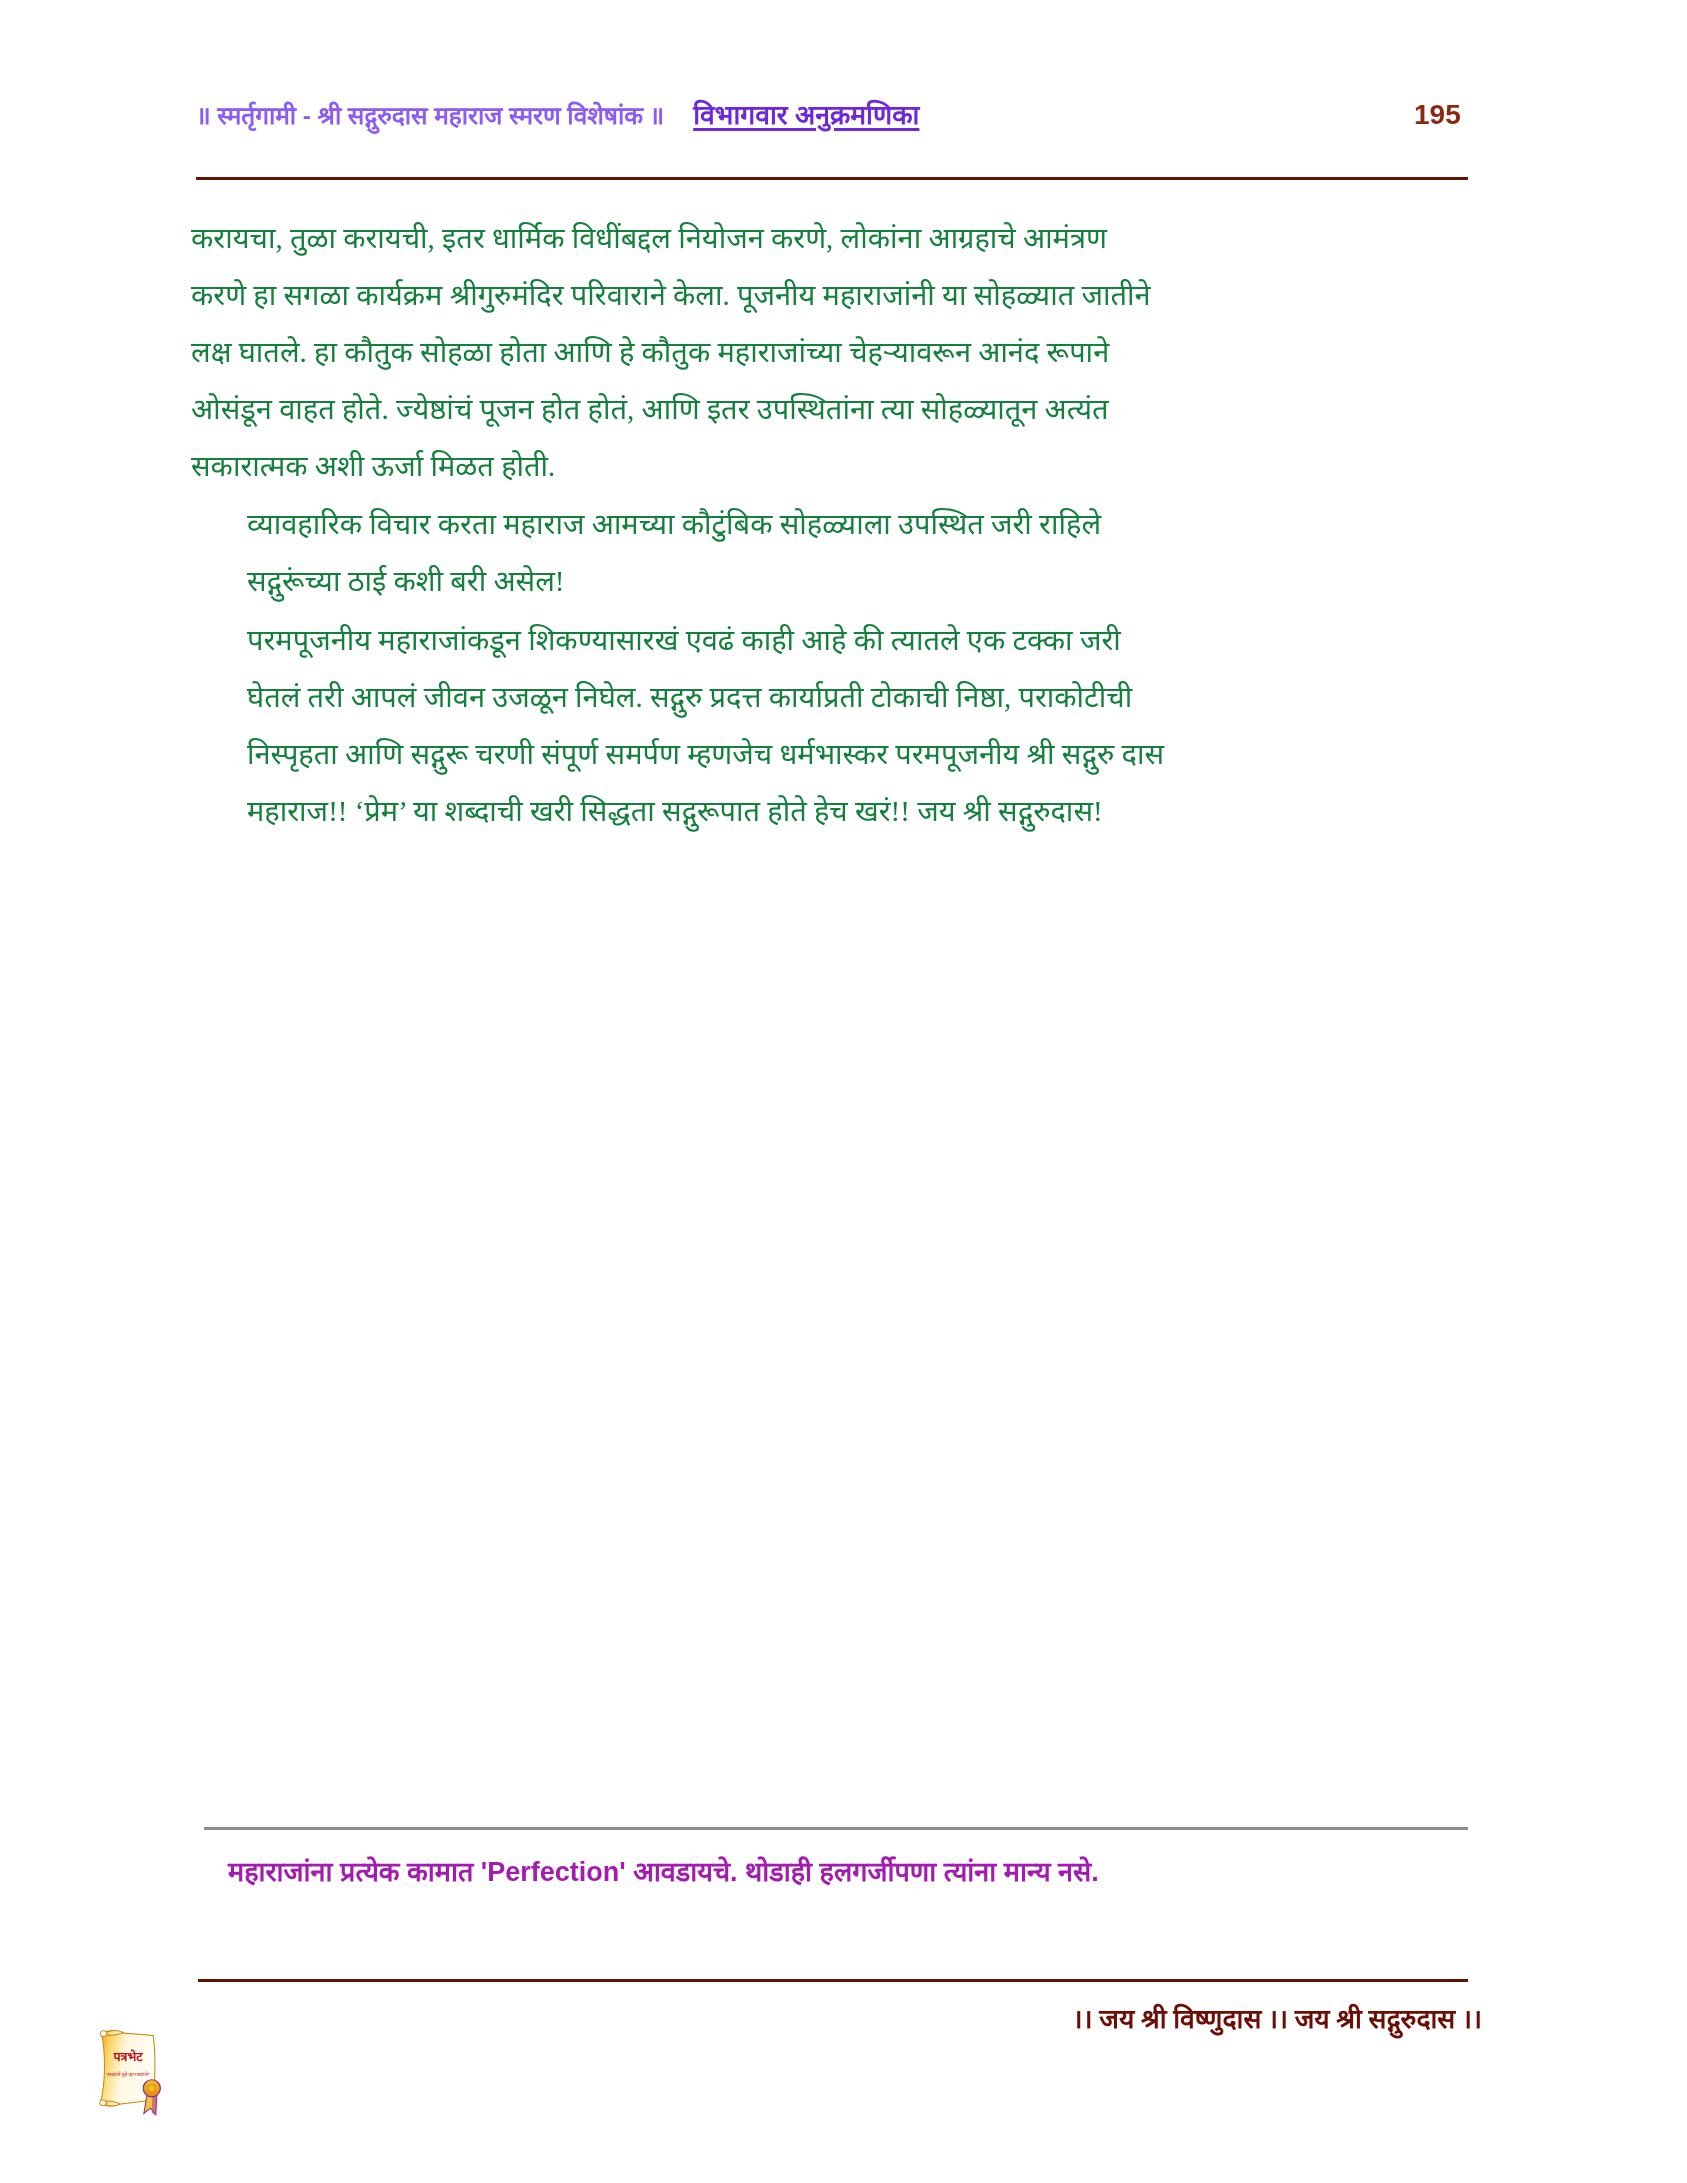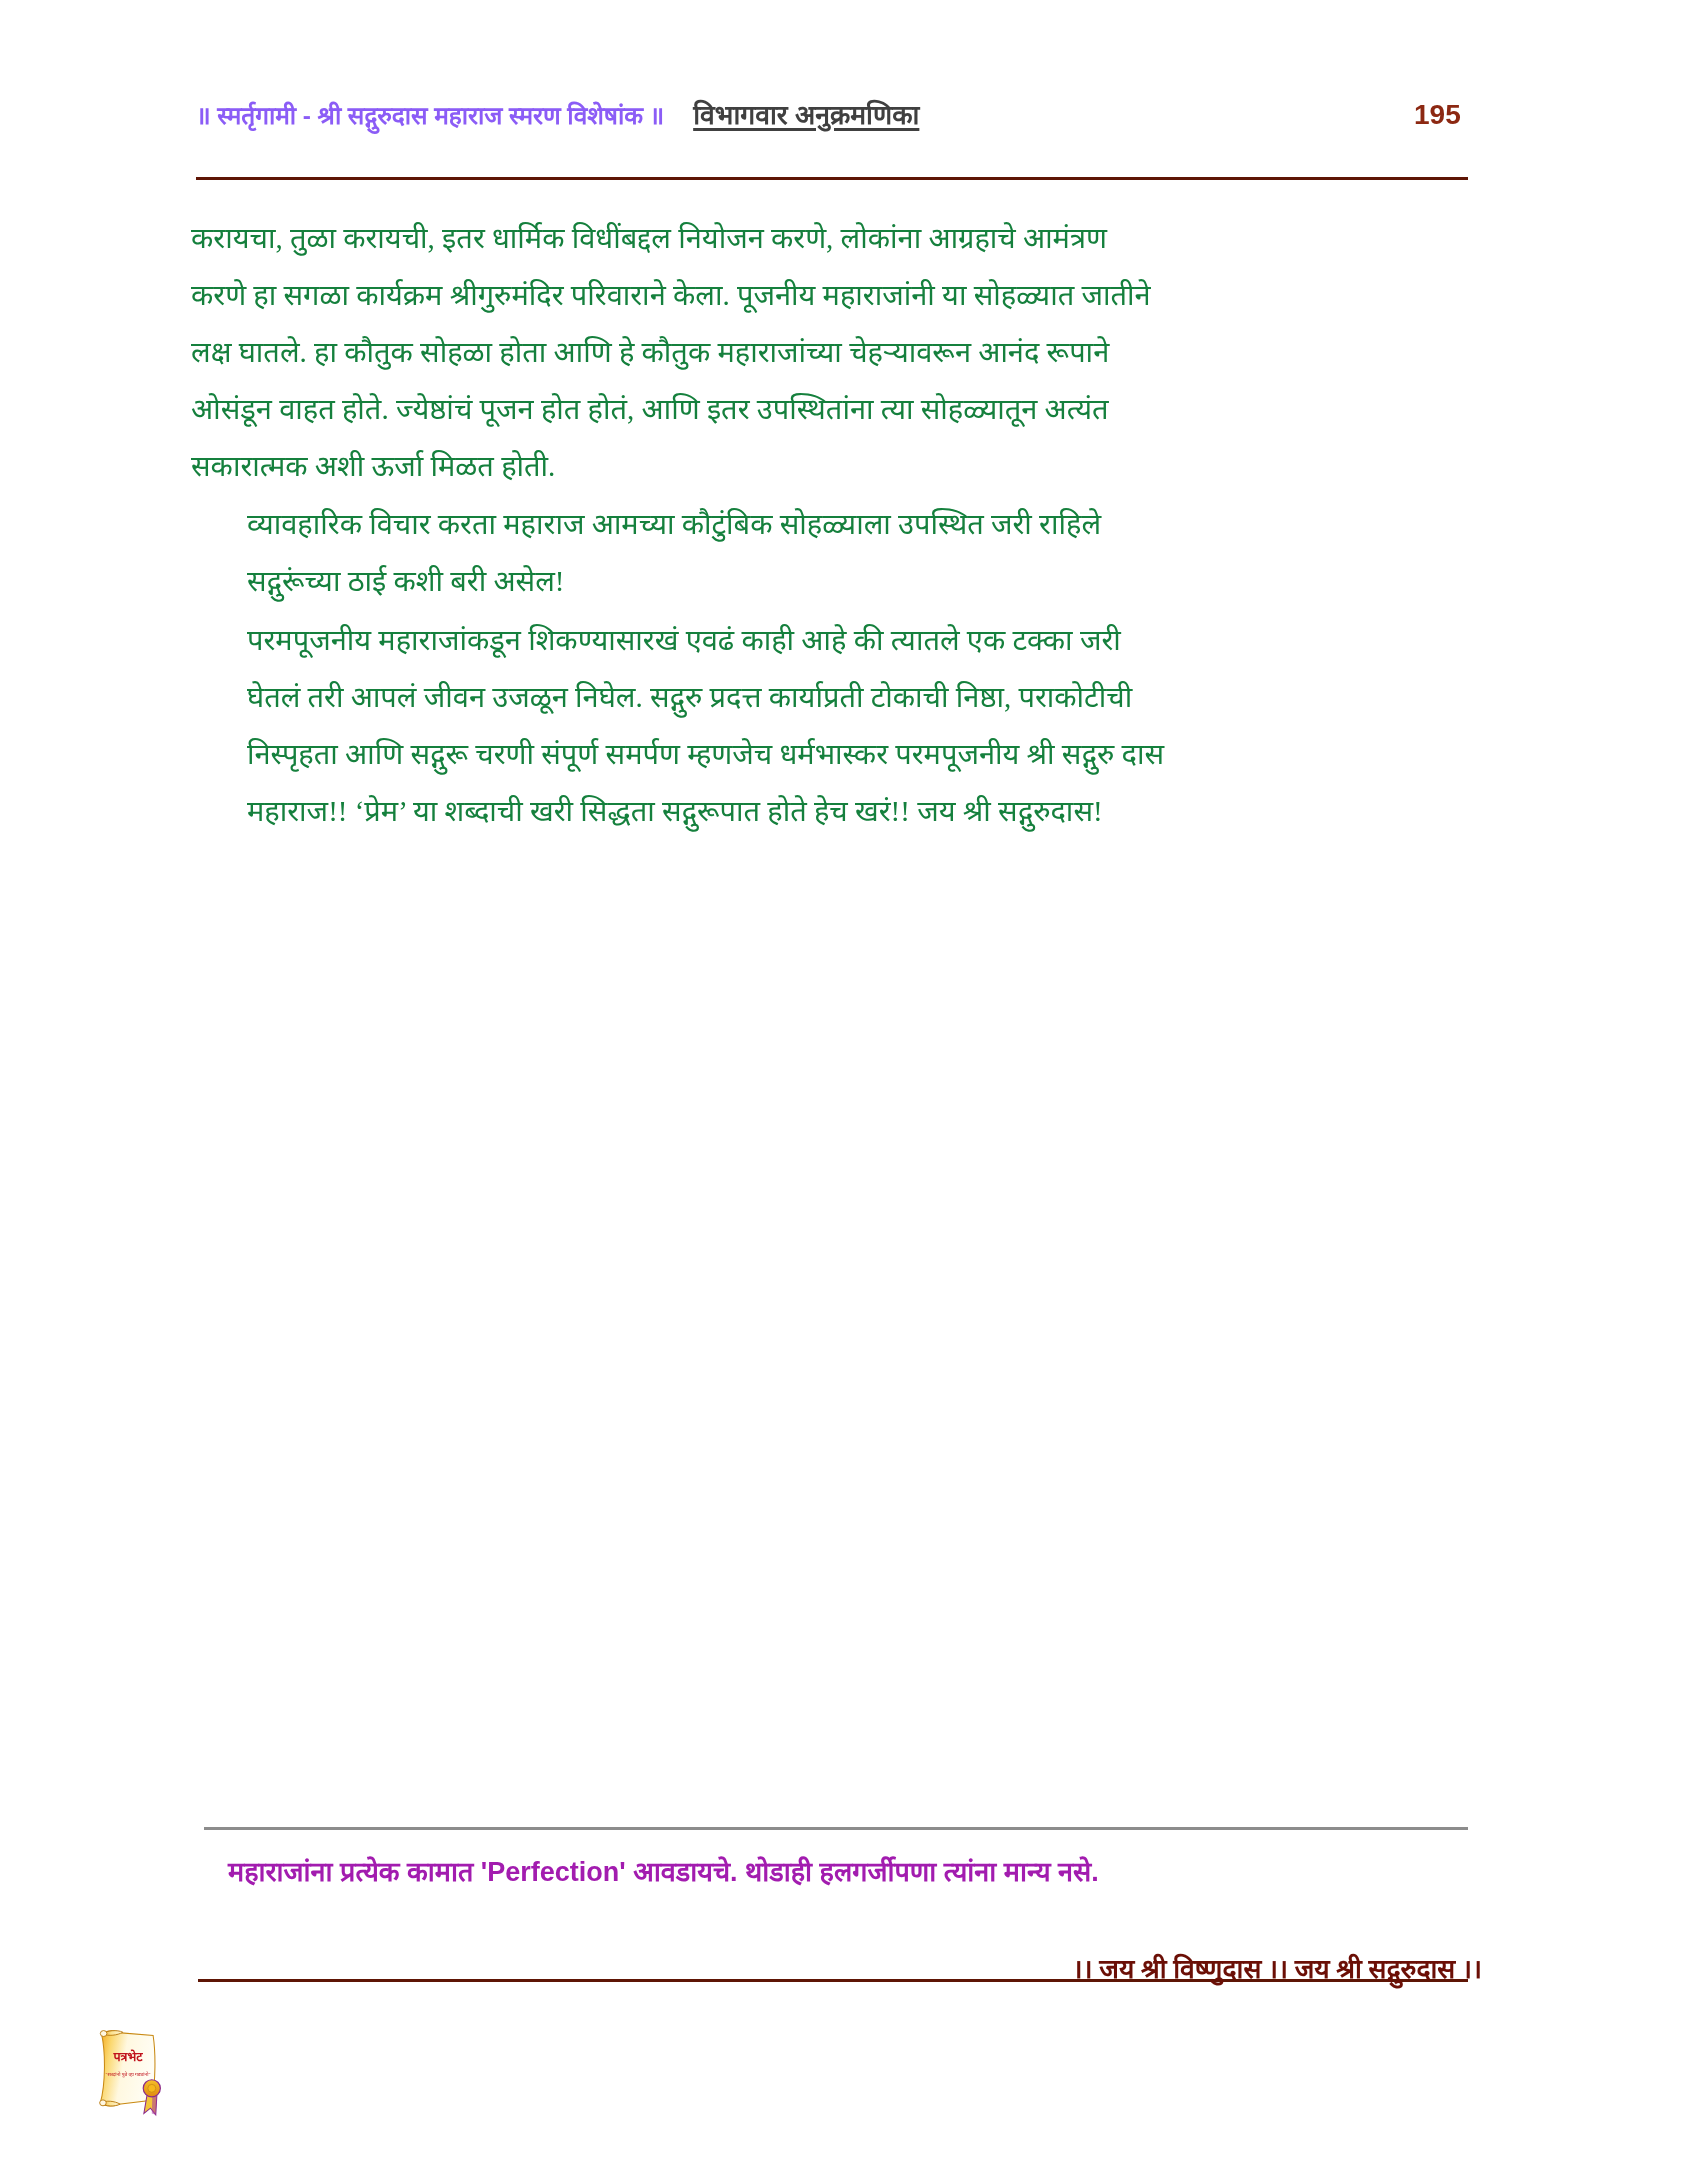--- a/index.html
+++ b/index.html
@@ -38,21 +38,21 @@
     font-weight: bold;
     font-size: 24.5px;
     color: #8b5cf6;
     letter-spacing: -0.1px;
     white-space: nowrap;
   }
   .header-link {
     font-family: "Liberation Sans", "DejaVu Sans", sans-serif;
     font-weight: bold;
     font-size: 26.5px;
-    color: #404040;
+    color: #6d28d9;
     text-decoration: underline;
     text-underline-offset: 4px;
     text-decoration-thickness: 2.6px;
     white-space: nowrap;
     margin-left: 29px;
     cursor: pointer;
   }
   .header-pageno {
     font-family: Liberation Sans, sans-serif;
     font-weight: bold;
@@ -123,21 +123,21 @@
     top: 1979px;
     width: 1270px;
     height: 3.3px;
     background: #5E1505;
   }
 
   
   .footer-jai {
     position: absolute;
     left: 860px;
-    top: 1950px;
+    top: 2000px;
     width: 622px;
     text-align: right;
     font-family: "Liberation Serif", "DejaVu Serif", serif;
     font-weight: bold;
     font-size: 26.5px;
     color: #6B0F06;
     white-space: nowrap;
     padding-right: 2.6px;
   }
 

